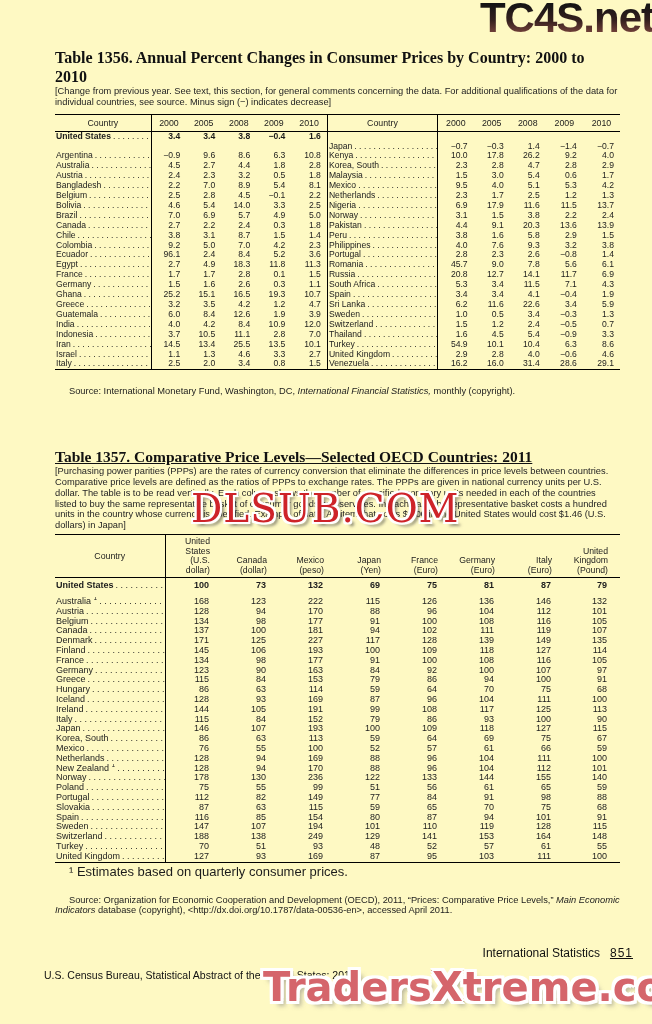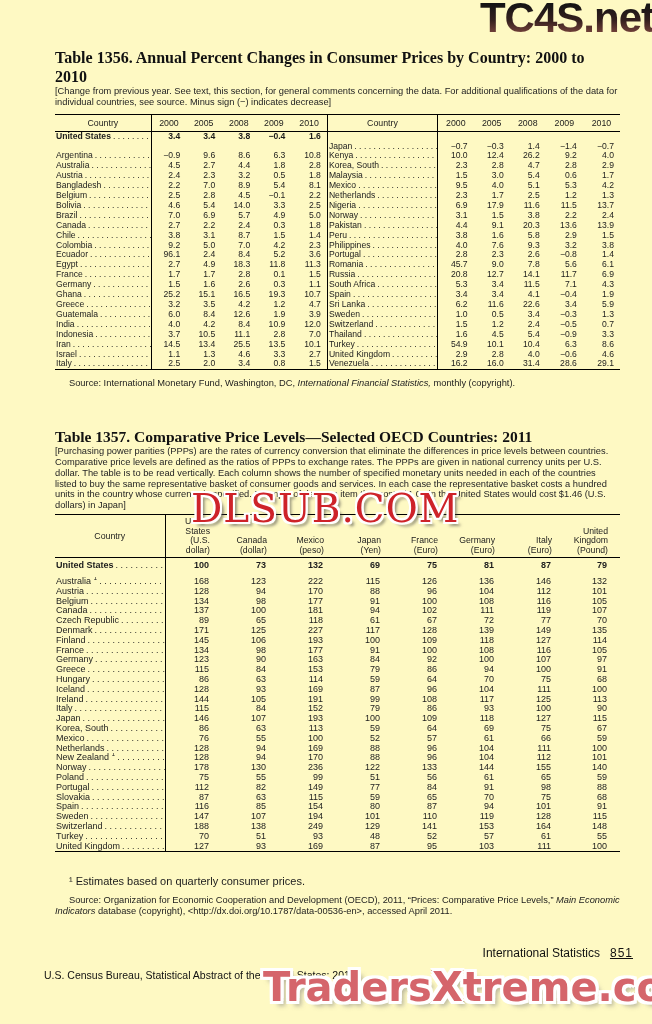--- a/index.html
+++ b/index.html
@@ -2,21 +2,21 @@
 <html><head>
 <meta charset="utf-8">
 <style>
   html,body{margin:0;padding:0;background:#e8e8e8;}
   .page{position:relative;width:652px;height:1024px;background:#fef9c3;overflow:hidden;
         font-family:"Liberation Sans",sans-serif;color:#1c1c1c;}
   .content{width:565px;margin-left:55px;padding-top:48px;}
 
   .ttl{font-family:"Liberation Serif",serif;font-weight:bold;font-size:16px;line-height:19px;color:#111;}
   #ttl1356{width:548px;}
-  #ttl1357{white-space:nowrap;margin-top:38px;font-size:15.5px;}
+  #ttl1357{white-space:nowrap;margin-top:50px;font-size:15.5px;text-decoration:underline;}
   .note{font-size:9.3px;line-height:10.8px;color:#242424;}
 
   table{border-collapse:collapse;table-layout:fixed;width:565px;margin-top:6px;}
   td,th{padding:0;}
   .vr{border-left:1px solid #000;}
   .b{font-weight:bold;}
   sup{font-size:6.5px;line-height:0;vertical-align:super;}
 
   #t1356{font-size:8.6px;border-bottom:1px solid #000;}
   #t1356 thead th{border-top:1.3px solid #000;border-bottom:1px solid #000;
@@ -32,22 +32,22 @@
   #t1357 .cnum{padding-right:13px;}
   #t1357 tr.usrow td{padding-top:3px;padding-bottom:2px;}
   #t1357 tr.spacer td{height:4px;}
 
   .cnum{text-align:right;padding-right:6px;}
   .cname{overflow:hidden;}
   .nrow{display:flex;align-items:baseline;overflow:hidden;padding-left:1px;}
   .ldr{flex:1;overflow:hidden;white-space:nowrap;margin-left:2px;color:#222;}
   .ldr::after{content:". . . . . . . . . . . . . . . . . . . . . . . . . . . . . . .";}
 
-  .fnote{font-size:11px;margin-top:23px;text-indent:14px;}
-  .src{font-size:9.3px;line-height:10.8px;margin-top:8px;text-indent:14px;}
+  .fnote{font-size:13px;margin-top:1px;text-indent:14px;}
+  .src{font-size:9.3px;line-height:10.8px;margin-top:16px;text-indent:14px;}
 
   .pg-right{position:absolute;top:946px;right:19px;font-size:12px;color:#111;}
   .pg-right .pgnum{margin-left:10px;letter-spacing:1px;text-decoration:underline;}
   .pg-left{position:absolute;top:969px;left:44px;font-size:10.5px;color:#111;}
 
   .wm{position:absolute;pointer-events:none;white-space:nowrap;}
   #wm-top{top:-6px;right:-2px;font-size:42px;font-weight:bold;letter-spacing:-1px;
       font-family:"Liberation Sans",sans-serif;
       background:linear-gradient(180deg,#141414 20%,#35201e 55%,#a05a4e 100%);
       -webkit-background-clip:text;background-clip:text;color:transparent;}
@@ -155,21 +155,21 @@
             <td class="cnum">8.6</td>
             <td class="cnum">6.3</td>
             <td class="cnum">10.8</td>
             <td class="cname vr">
               <div class="nrow">
                 <span class="nm">Kenya</span>
                 <span class="ldr"></span>
               </div>
             </td>
             <td class="cnum vr">10.0</td>
-            <td class="cnum">12.4</td>
+            <td class="cnum">17.8</td>
             <td class="cnum">26.2</td>
             <td class="cnum">9.2</td>
             <td class="cnum">4.0</td>
           </tr>
           <tr>
             <td class="cname">
               <div class="nrow">
                 <span class="nm">Australia</span>
                 <span class="ldr"></span>
               </div>
@@ -809,36 +809,20 @@
             <td class="cnum">181</td>
             <td class="cnum">94</td>
             <td class="cnum">102</td>
             <td class="cnum">111</td>
             <td class="cnum">119</td>
             <td class="cnum">107</td>
           </tr>
           <tr>
             <td class="cname">
               <div class="nrow">
-                <span class="nm">Czech Republic</span>
-                <span class="ldr"></span>
-              </div>
-            </td>
-            <td class="cnum vr">89</td>
-            <td class="cnum">65</td>
-            <td class="cnum">118</td>
-            <td class="cnum">61</td>
-            <td class="cnum">67</td>
-            <td class="cnum">72</td>
-            <td class="cnum">77</td>
-            <td class="cnum">70</td>
-          </tr>
-          <tr>
-            <td class="cname">
-              <div class="nrow">
                 <span class="nm">Denmark</span>
                 <span class="ldr"></span>
               </div>
             </td>
             <td class="cnum vr">171</td>
             <td class="cnum">125</td>
             <td class="cnum">227</td>
             <td class="cnum">117</td>
             <td class="cnum">128</td>
             <td class="cnum">139</td>

